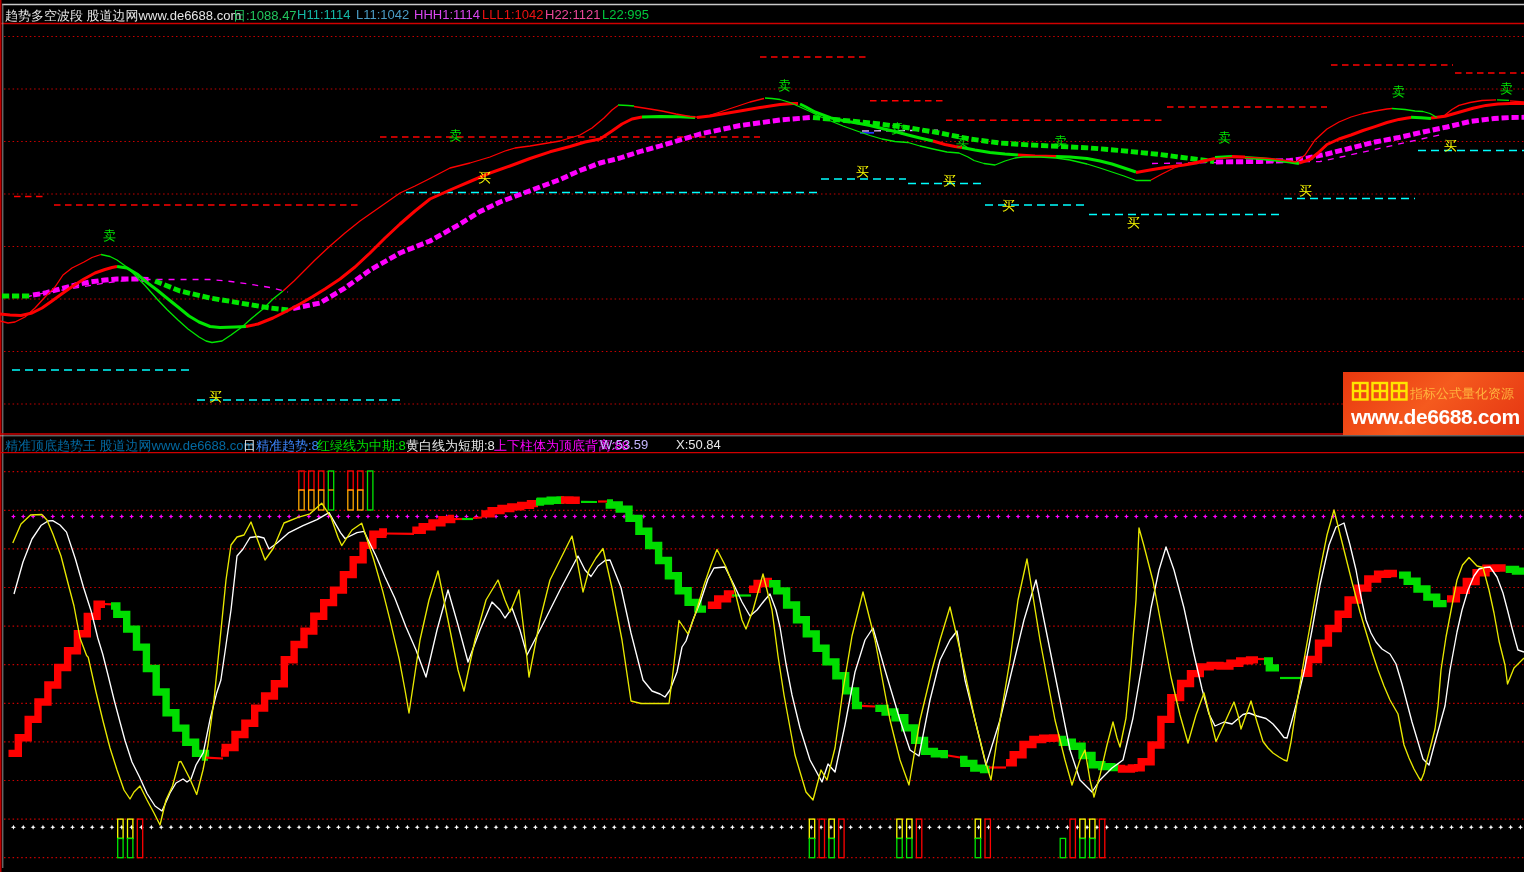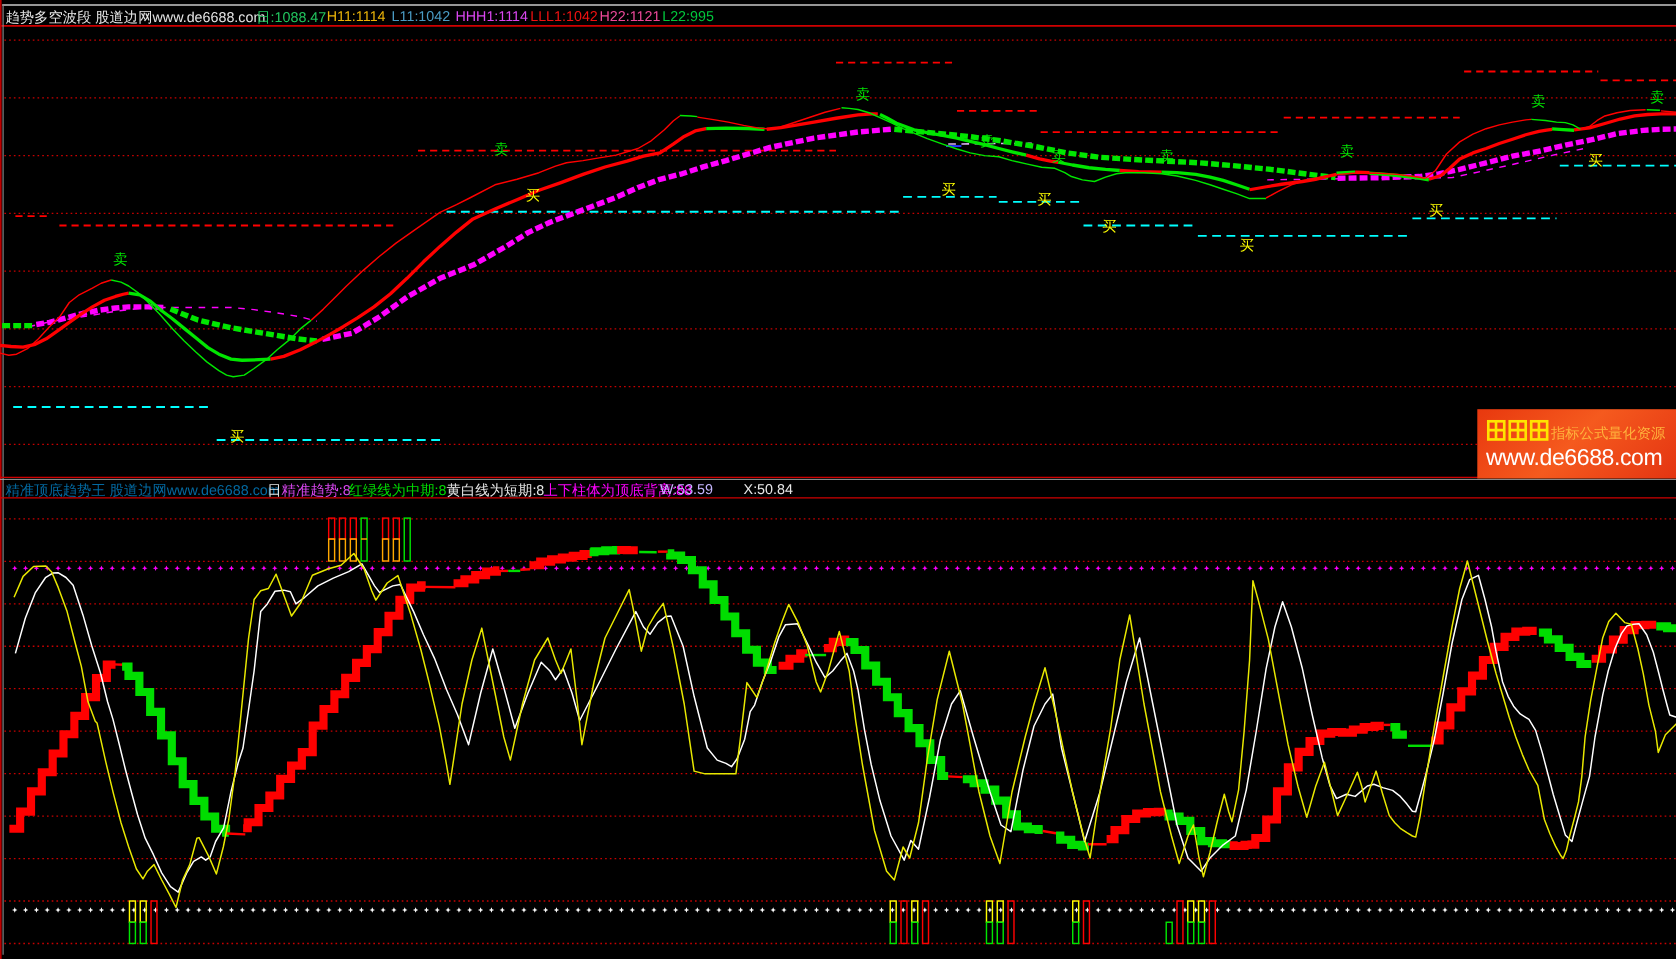--- a/index.html
+++ b/index.html
@@ -1,18 +1,18 @@
 <!DOCTYPE html>
 <html><head><meta charset="utf-8"><style>
 *{margin:0;padding:0;box-sizing:border-box}
 body{width:1524px;height:872px;background:#000;overflow:hidden;position:relative;font-family:"Liberation Sans",sans-serif}
 .bar{position:absolute;left:5px;white-space:nowrap;font-size:13px;letter-spacing:0}
 .logo{position:absolute;left:1343px;top:372px;width:196px;height:63px;background:linear-gradient(135deg,#e8380e 0%,#f55a1e 45%,#e23010 100%);overflow:hidden}
 .logo .l2{position:absolute;left:67px;top:13px;font-size:13px;color:#ffb43c;letter-spacing:0}
-.logo .l3{position:absolute;left:8px;top:33px;font-size:21px;font-weight:normal;color:#fff;letter-spacing:-0.4px}
+.logo .l3{position:absolute;left:8px;top:33px;font-size:21px;font-weight:bold;color:#fff;letter-spacing:-0.4px}
 </style></head>
 <body>
 <svg width="1524" height="872" style="position:absolute;left:0;top:0">
 <line x1="2" y1="4.5" x2="1524" y2="4.5" stroke="#c8c8c8" stroke-width="1.5"></line>
 <line x1="0" y1="23.5" x2="1524" y2="23.5" stroke="#d00000" stroke-width="1.5"></line>
 <line x1="0.7" y1="0" x2="0.7" y2="872" stroke="#c00000" stroke-width="1.5"></line>
 <line x1="2.8" y1="4" x2="2.8" y2="868" stroke="#909090" stroke-width="1"></line>
 <line x1="0" y1="434" x2="1524" y2="434" stroke="#d00000" stroke-width="1.3"></line>
 <line x1="0" y1="435.8" x2="1524" y2="435.8" stroke="#b0b0b0" stroke-width="0.8"></line>
 <line x1="0" y1="452.6" x2="1524" y2="452.6" stroke="#d00000" stroke-width="1.3"></line>
@@ -492,31 +492,31 @@
 <path d="M1301.0 673.2 L1308.7 673.2 L1308.7 673.2 L1308.7 659.5 L1318.5 659.5 L1318.5 659.5 L1318.5 643.1 L1328.4 643.1 L1328.4 643.1 L1328.4 628.5 L1338.2 628.5 L1338.2 628.5 L1338.2 614.2 L1348.1 614.2 L1348.1 614.2 L1348.1 600.0 L1357.9 600.0 L1357.9 600.0 L1357.9 588.1 L1367.8 588.1 L1367.8 588.1 L1367.8 579.0 L1377.6 579.0 L1377.6 579.0 L1377.6 574.2 L1387.5 574.2 L1387.5 574.2 L1387.5 573.5 L1397.0 573.5" fill="none" stroke="#ff0000" stroke-width="7.4" stroke-linejoin="miter" stroke-linecap="butt"></path>
 <path d="M1399.0 575.1 L1407.2 575.1 L1407.2 575.1 L1407.2 581.2 L1417.0 581.2 L1417.0 581.2 L1417.0 589.0 L1426.9 589.0 L1426.9 589.0 L1426.9 597.1 L1436.7 597.1 L1436.7 597.1 L1436.7 603.6 L1446.6 603.6" fill="none" stroke="#00dd00" stroke-width="7.4" stroke-linejoin="miter" stroke-linecap="butt"></path>
 <path d="M1447.0 598.9 L1456.4 598.9 L1456.4 598.9 L1456.4 590.3 L1466.3 590.3 L1466.3 590.3 L1466.3 581.5 L1476.1 581.5 L1476.1 581.5 L1476.1 572.8 L1486.0 572.8 L1486.0 572.8 L1486.0 568.3 L1495.8 568.3 L1495.8 568.3 L1495.8 568.0 L1505.7 568.0" fill="none" stroke="#ff0000" stroke-width="7.4" stroke-linejoin="miter" stroke-linecap="butt"></path>
 <path d="M1505.7 569.4 L1515.5 569.4 L1515.5 569.4 L1515.5 571.1 L1525.4 571.1" fill="none" stroke="#00dd00" stroke-width="7.4" stroke-linejoin="miter" stroke-linecap="butt"></path>
 <path d="M14.0 594.0 L23.0 562.0 L32.0 539.0 L41.3 525.2 L48.0 521.0 L52.7 520.6 L60.0 525.0 L66.5 532.1 L75.4 559.0 L83.4 587.0 L91.4 612.0 L97.8 638.0 L102.7 654.0 L108.0 675.0 L114.0 699.5 L120.0 722.0 L125.0 740.5 L132.0 762.0 L139.5 777.0 L147.0 793.5 L155.0 806.0 L162.0 811.0 L170.0 793.0 L176.0 783.0 L183.0 779.0 L187.0 782.0 L191.0 779.0 L196.0 765.0 L203.3 752.7 L210.0 719.6 L216.6 693.2 L220.9 680.0 L226.0 645.0 L231.0 610.0 L237.0 556.0 L243.0 549.0 L250.0 537.5 L258.0 536.5 L264.0 538.0 L269.0 549.0 L277.0 543.0 L289.0 532.6 L303.0 525.6 L317.0 519.7 L329.0 512.6 L340.5 532.6 L345.0 538.5 L357.0 532.6 L364.0 531.4 L376.0 556.0 L385.0 577.0 L395.0 598.5 L406.0 627.0 L416.0 650.0 L426.0 677.0 L437.0 630.0 L448.0 590.0 L458.0 625.0 L468.0 662.0 L480.0 630.0 L492.0 602.0 L500.0 610.0 L505.0 618.0 L512.0 608.0 L520.0 630.0 L527.0 655.0 L545.0 620.0 L560.0 590.0 L578.0 556.0 L585.0 570.0 L591.0 576.5 L598.0 566.0 L605.0 560.5 L610.0 560.0 L621.0 587.5 L631.0 633.0 L643.0 680.0 L652.0 691.0 L660.0 694.0 L665.0 697.0 L670.0 690.0 L677.0 672.0 L682.0 647.0 L686.0 641.0 L693.0 620.0 L701.0 600.0 L708.0 579.0 L714.0 568.0 L725.0 567.0 L734.0 585.0 L742.0 602.0 L750.0 616.0 L757.0 610.0 L764.0 601.0 L770.0 594.0 L776.0 610.0 L780.0 627.0 L786.0 664.0 L792.0 695.0 L800.0 728.0 L810.0 760.0 L822.0 782.0 L828.0 764.0 L835.0 772.0 L845.0 725.0 L855.0 672.0 L865.0 640.0 L873.0 628.0 L885.0 670.0 L900.0 720.0 L910.0 750.0 L919.0 756.0 L930.0 700.0 L940.0 660.0 L950.0 640.0 L957.0 631.0 L965.0 680.0 L975.0 720.0 L986.0 765.0 L1000.0 720.0 L1012.0 670.0 L1024.0 620.0 L1036.0 580.0 L1048.0 640.0 L1060.0 700.0 L1070.0 750.0 L1080.0 780.0 L1092.0 792.0 L1100.0 780.0 L1112.0 768.0 L1123.0 760.0 L1133.0 718.0 L1142.0 665.0 L1151.0 608.0 L1159.0 570.0 L1166.0 547.0 L1174.0 570.0 L1184.0 608.0 L1193.0 650.0 L1202.0 689.0 L1209.0 714.0 L1215.0 726.0 L1224.0 722.0 L1232.0 724.0 L1243.0 714.5 L1249.0 713.0 L1257.0 716.0 L1266.0 718.5 L1273.0 724.0 L1279.0 731.0 L1284.0 737.5 L1287.0 738.0 L1292.0 720.0 L1296.0 705.0 L1304.0 672.0 L1312.0 630.0 L1320.0 585.0 L1329.0 545.0 L1336.0 527.0 L1344.0 523.0 L1350.0 545.0 L1356.0 570.0 L1360.0 592.0 L1366.0 620.0 L1371.0 633.0 L1376.0 642.0 L1382.0 649.0 L1390.0 654.0 L1396.0 664.0 L1402.0 684.0 L1407.0 703.0 L1412.0 722.0 L1418.0 742.0 L1423.0 759.0 L1429.0 765.0 L1434.0 746.0 L1440.0 724.0 L1445.0 706.0 L1450.0 670.0 L1457.0 632.0 L1462.0 610.0 L1468.0 590.0 L1474.0 576.0 L1479.0 569.0 L1485.0 567.5 L1490.0 567.0 L1497.0 577.0 L1503.0 593.0 L1508.0 612.0 L1512.0 628.0 L1516.0 643.0 L1518.0 650.0 L1524.0 652.0" fill="none" stroke="#ffffff" stroke-width="1.35" stroke-linejoin="round"></path>
 <path d="M12.8 543.0 L21.0 524.0 L30.5 515.0 L41.7 514.5 L47.0 520.0 L52.9 534.0 L61.0 556.0 L69.0 587.0 L74.0 606.0 L80.0 638.0 L86.6 655.6 L88.2 657.2 L96.0 692.0 L103.0 721.0 L110.0 748.0 L117.0 770.0 L124.0 790.0 L130.0 799.0 L134.0 792.0 L140.0 786.0 L147.0 800.0 L154.0 813.0 L160.0 825.0 L166.0 800.0 L172.5 786.0 L179.0 762.0 L181.0 761.5 L190.0 779.0 L196.7 794.5 L203.0 770.0 L208.0 745.0 L214.0 700.0 L220.0 640.0 L226.0 580.0 L231.0 545.0 L237.0 537.0 L244.0 535.0 L251.0 522.0 L258.0 541.0 L265.0 560.0 L273.5 548.0 L284.0 523.0 L298.0 517.3 L310.0 513.8 L321.7 503.2 L331.0 517.3 L338.0 537.3 L341.7 545.6 L352.0 530.0 L361.7 523.2 L373.4 558.5 L382.8 591.4 L389.9 619.6 L399.3 659.6 L405.0 690.0 L409.0 713.0 L420.0 640.0 L429.0 600.0 L438.0 571.0 L450.0 630.0 L458.0 670.0 L464.0 691.0 L475.0 640.0 L486.0 600.0 L498.0 580.0 L505.0 600.0 L510.0 612.0 L515.0 600.0 L519.0 590.0 L525.0 640.0 L529.0 677.0 L540.0 620.0 L550.0 580.0 L560.0 560.0 L572.0 536.0 L577.0 560.0 L583.0 592.0 L589.0 570.0 L596.0 558.0 L603.0 548.5 L612.0 588.0 L622.0 640.0 L631.0 701.0 L641.0 703.5 L669.0 703.5 L673.0 672.0 L679.0 620.5 L688.0 634.0 L696.0 612.0 L704.0 585.0 L711.0 565.0 L717.0 549.5 L726.0 567.0 L734.0 587.5 L742.0 620.0 L746.0 629.0 L753.0 610.0 L763.0 574.0 L772.0 610.0 L778.0 656.0 L784.0 695.0 L795.0 755.0 L806.0 792.0 L813.0 800.0 L821.0 770.0 L827.0 780.0 L835.0 748.0 L843.0 690.0 L852.0 636.0 L863.0 592.0 L875.0 640.0 L890.0 720.0 L900.0 760.0 L909.0 785.0 L920.0 720.0 L932.0 670.0 L940.0 640.0 L950.0 607.0 L960.0 650.0 L975.0 720.0 L985.0 760.0 L991.0 780.0 L1000.0 720.0 L1010.0 660.0 L1018.0 600.0 L1027.0 559.0 L1040.0 640.0 L1055.0 720.0 L1065.0 760.0 L1072.0 785.0 L1080.0 760.0 L1085.0 750.0 L1090.0 780.0 L1094.0 797.0 L1100.0 775.0 L1107.0 745.0 L1113.0 722.0 L1117.0 738.0 L1120.0 747.0 L1126.0 718.0 L1131.0 665.0 L1136.0 600.0 L1139.0 528.0 L1144.0 546.0 L1153.0 581.0 L1162.0 629.0 L1171.0 677.0 L1180.0 715.0 L1188.0 743.0 L1196.0 715.0 L1204.0 693.0 L1210.0 717.0 L1216.0 741.5 L1225.0 722.0 L1234.0 702.0 L1238.0 715.0 L1241.0 729.0 L1246.0 715.0 L1251.0 701.0 L1257.0 722.0 L1263.0 741.5 L1268.0 748.0 L1273.0 753.0 L1279.0 757.0 L1284.0 760.0 L1287.0 761.0 L1291.0 742.0 L1296.0 709.0 L1304.0 660.0 L1312.0 615.0 L1320.0 570.0 L1327.0 535.0 L1334.0 510.0 L1344.0 550.0 L1352.0 582.0 L1360.0 612.0 L1366.0 632.0 L1372.0 652.0 L1378.0 670.0 L1384.0 686.0 L1390.0 700.0 L1398.0 714.0 L1404.0 745.0 L1409.0 758.0 L1414.0 769.0 L1419.0 778.0 L1421.0 780.5 L1424.0 773.0 L1427.0 760.0 L1431.0 745.0 L1435.0 729.0 L1438.0 706.0 L1441.0 670.0 L1446.0 637.0 L1451.5 608.0 L1457.0 580.0 L1462.5 565.0 L1469.0 557.5 L1477.0 566.0 L1483.0 567.5 L1489.0 590.0 L1494.0 613.0 L1499.0 641.0 L1505.0 665.0 L1507.5 684.0 L1514.0 668.0 L1524.0 658.0" fill="none" stroke="#e8e800" stroke-width="1.35" stroke-linejoin="round"></path>
 </svg>
 <div class="bar" style="top:7px;left:0">
 <span style="position:absolute;left:5px;color:#e5e5e5">趋势多空波段 股道边网www.de6688.com</span>
 <span style="position:absolute;left:233px;color:#22c55e">日:1088.47</span>
-<span style="position:absolute;left:297px;color:#eab308">H11:1114</span>
+<span style="position:absolute;left:297px;color:#14b8a6">H11:1114</span>
 <span style="position:absolute;left:356px;color:#4a9bc3">L11:1042</span>
 <span style="position:absolute;left:414px;color:#d946ef">HHH1:1114</span>
 <span style="position:absolute;left:482px;color:#ee1111">LLL1:1042</span>
 <span style="position:absolute;left:545px;color:#ec4899">H22:1121</span>
 <span style="position:absolute;left:602px;color:#00c73c">L22:995</span>
 </div>
 <div class="bar" style="top:437px;left:0">
 <span style="position:absolute;left:5px;color:#0369a1">精准顶底趋势王 股道边网www.de6688.com</span>
 <span style="position:absolute;left:243px;color:#e0e0e0">日</span>
-<span style="position:absolute;left:256px;color:#d946ef">精准趋势:8</span>
+<span style="position:absolute;left:256px;color:#3b82f6">精准趋势:8</span>
 <span style="position:absolute;left:317px;color:#00dd00">红绿线为中期:8</span>
 <span style="position:absolute;left:406px;color:#e8e8e8">黄白线为短期:8</span>
 <span style="position:absolute;left:494px;color:#ff00ff">上下柱体为顶底背离:88</span>
 <span style="position:absolute;left:600px;color:#c4b5fd">W:53.59</span>
 <span style="position:absolute;left:676px;color:#e8e8e8">X:50.84</span>
 </div>
 <div class="logo">
 <svg width="179" height="63" style="position:absolute;left:0;top:0">
 <g stroke="#ffe400" stroke-width="2.4" fill="none">
 <rect x="10" y="11" width="14.5" height="16.5"></rect>

